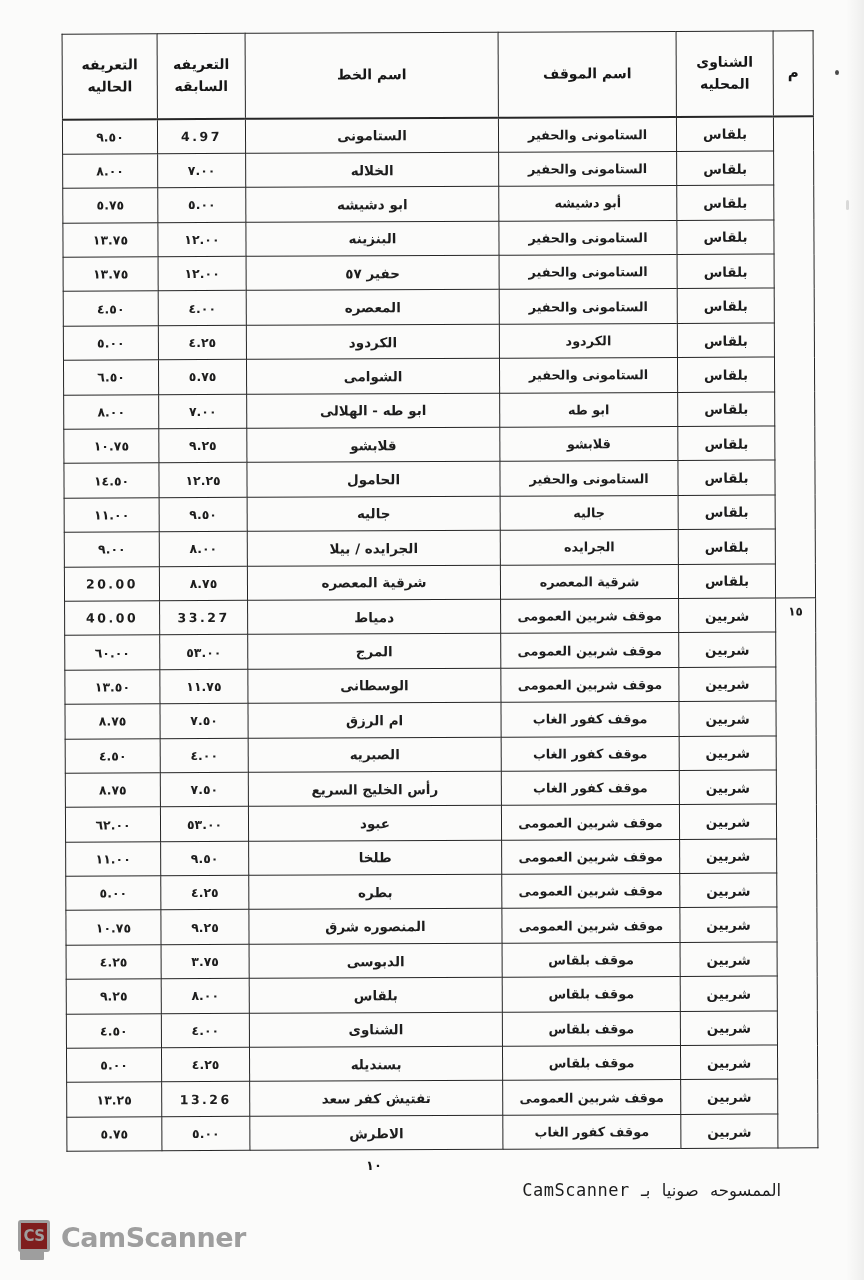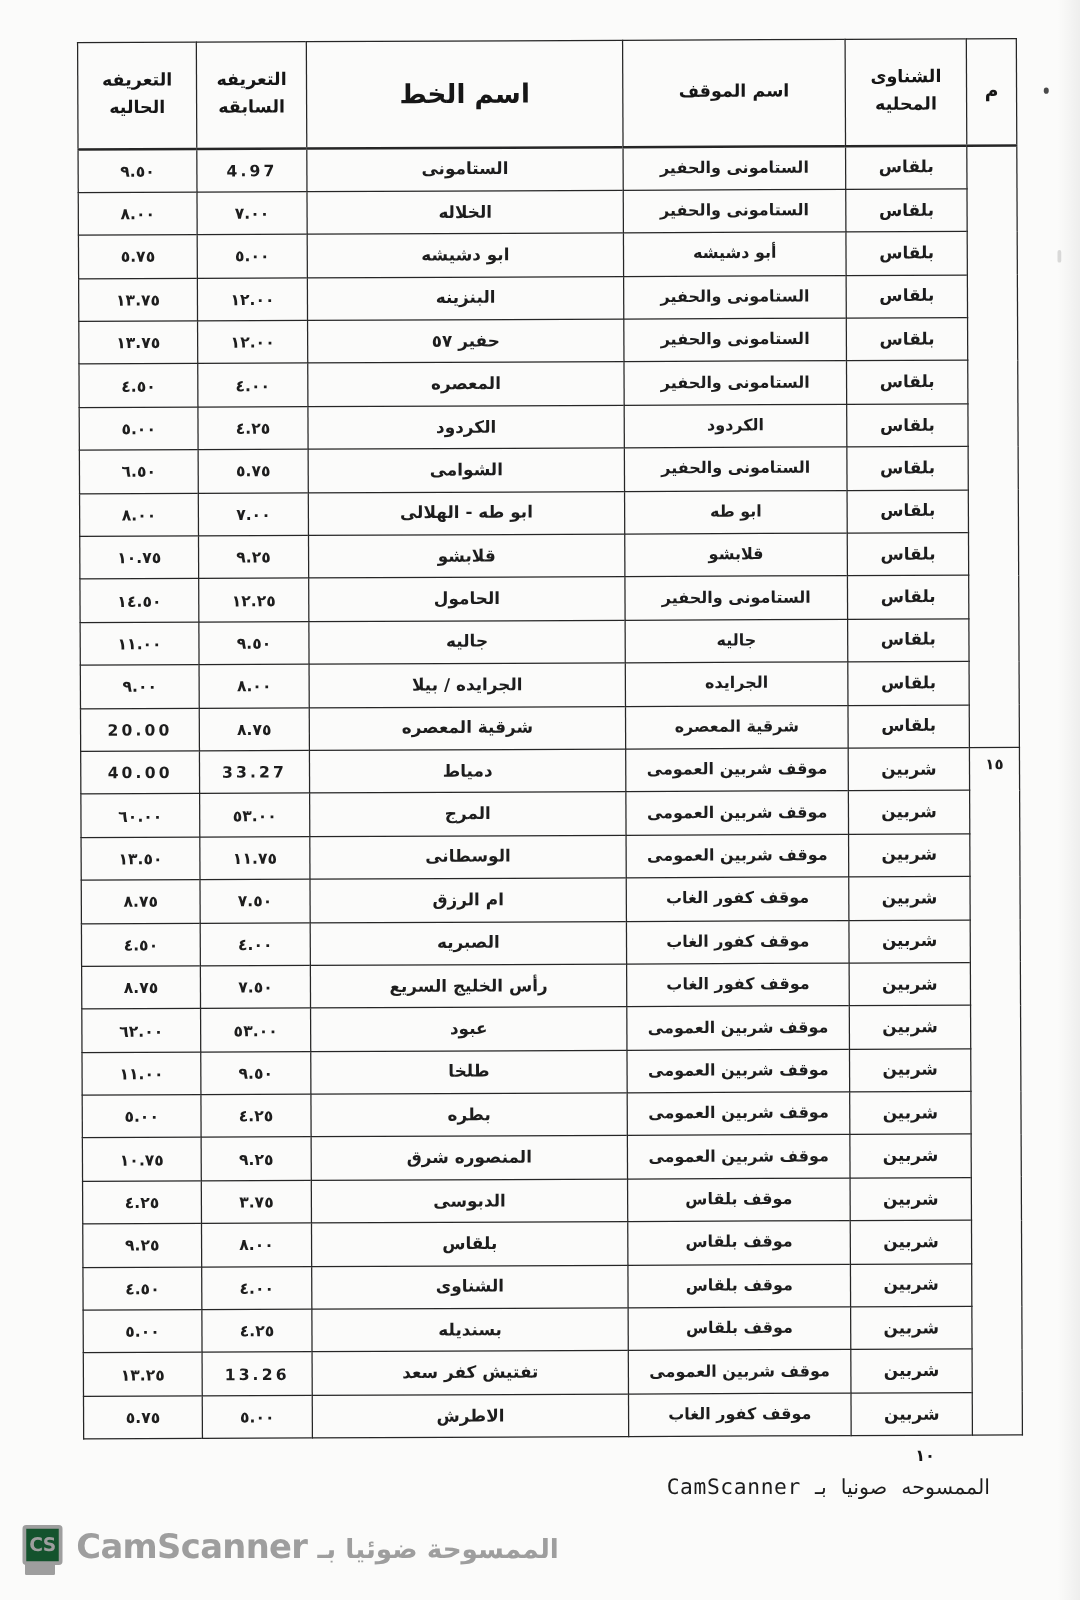--- a/index.html
+++ b/index.html
@@ -46,21 +46,21 @@
     white-space:nowrap;
   }
   table.tariff thead th{
     height:84px;
     font-weight:700;
     font-size:14px;
     white-space:normal;
     line-height:1.55;
     border-bottom-width:2.4px;
   }
-  table.tariff thead th.h-line{font-size:21px;letter-spacing:.5px;}
+  table.tariff thead th.h-line{font-size:14px;letter-spacing:.5px;}
   table.tariff thead th.h-m{font-size:15px;}
   table.tariff tbody tr{height:34.4px;}
   table.tariff tbody td{
     font-size:13.5px;
     font-weight:700;
     color:#1d1d1d;
   }
   table.tariff td.num{
     font-size:12.5px;
     letter-spacing:2.5px;
@@ -71,24 +71,24 @@
     vertical-align:top;
     padding-top:6px;
     font-size:12px;
     font-weight:700;
   }
   table.tariff td.cell-line{font-size:13.5px;}
   table.tariff td.cell-stop{font-size:12.8px;}
 
   .page-number{
     position:absolute;left:0;top:1158px;width:748px;
-    text-align:right;font-size:13px;font-weight:700;letter-spacing:2px;
+    text-align:center;font-size:13px;font-weight:700;letter-spacing:2px;
   }
   .handwritten{
-    position:absolute;top:1180px;right:72px;
+    position:absolute;top:1180px;right:83px;
     direction:rtl;
     font-size:16.5px;
     color:#1b1b1b;
     letter-spacing:1px;
     word-spacing:6px;
     font-weight:400;
   }
   .handwritten .latin{
     font-family:"DejaVu Sans Mono", monospace;
     font-size:17px;letter-spacing:.5px;word-spacing:0;
@@ -98,21 +98,21 @@
     position:absolute;left:18px;top:1220px;
     display:flex;align-items:center;gap:9px;
     direction:ltr;
   }
   .cs-logo{
     position:relative;width:34px;height:34px;flex:0 0 auto;
   }
   .cs-logo .box{
     position:absolute;left:0;top:0;width:26px;height:26px;
     border:3px solid #9e9e9e;border-radius:3px;
-    background:#14532d;
+    background:#7f1d1d;
     display:flex;align-items:center;justify-content:center;
     font-size:15px;font-weight:700;color:#9e9e9e;letter-spacing:-.5px;
   }
   .cs-logo .tab{
     position:absolute;left:2px;top:30px;width:24px;height:10px;
     background:#9e9e9e;border-radius:1px;
   }
   .watermark-text{
     display:flex;align-items:baseline;gap:8px;
     color:#9e9e9e;
@@ -375,15 +375,14 @@
   <span class="latin">CamScanner</span>
 </div>
 
 <div class="watermark-bar">
   <div class="cs-logo">
     <div class="box">CS</div>
     <div class="tab"></div>
   </div>
   <div class="watermark-text">
     <span class="watermark-brand">CamScanner</span>
-    <span class="watermark-arabic">الممسوحة ضوئيا بـ</span>
   </div>
 </div>
 
 </body></html>

